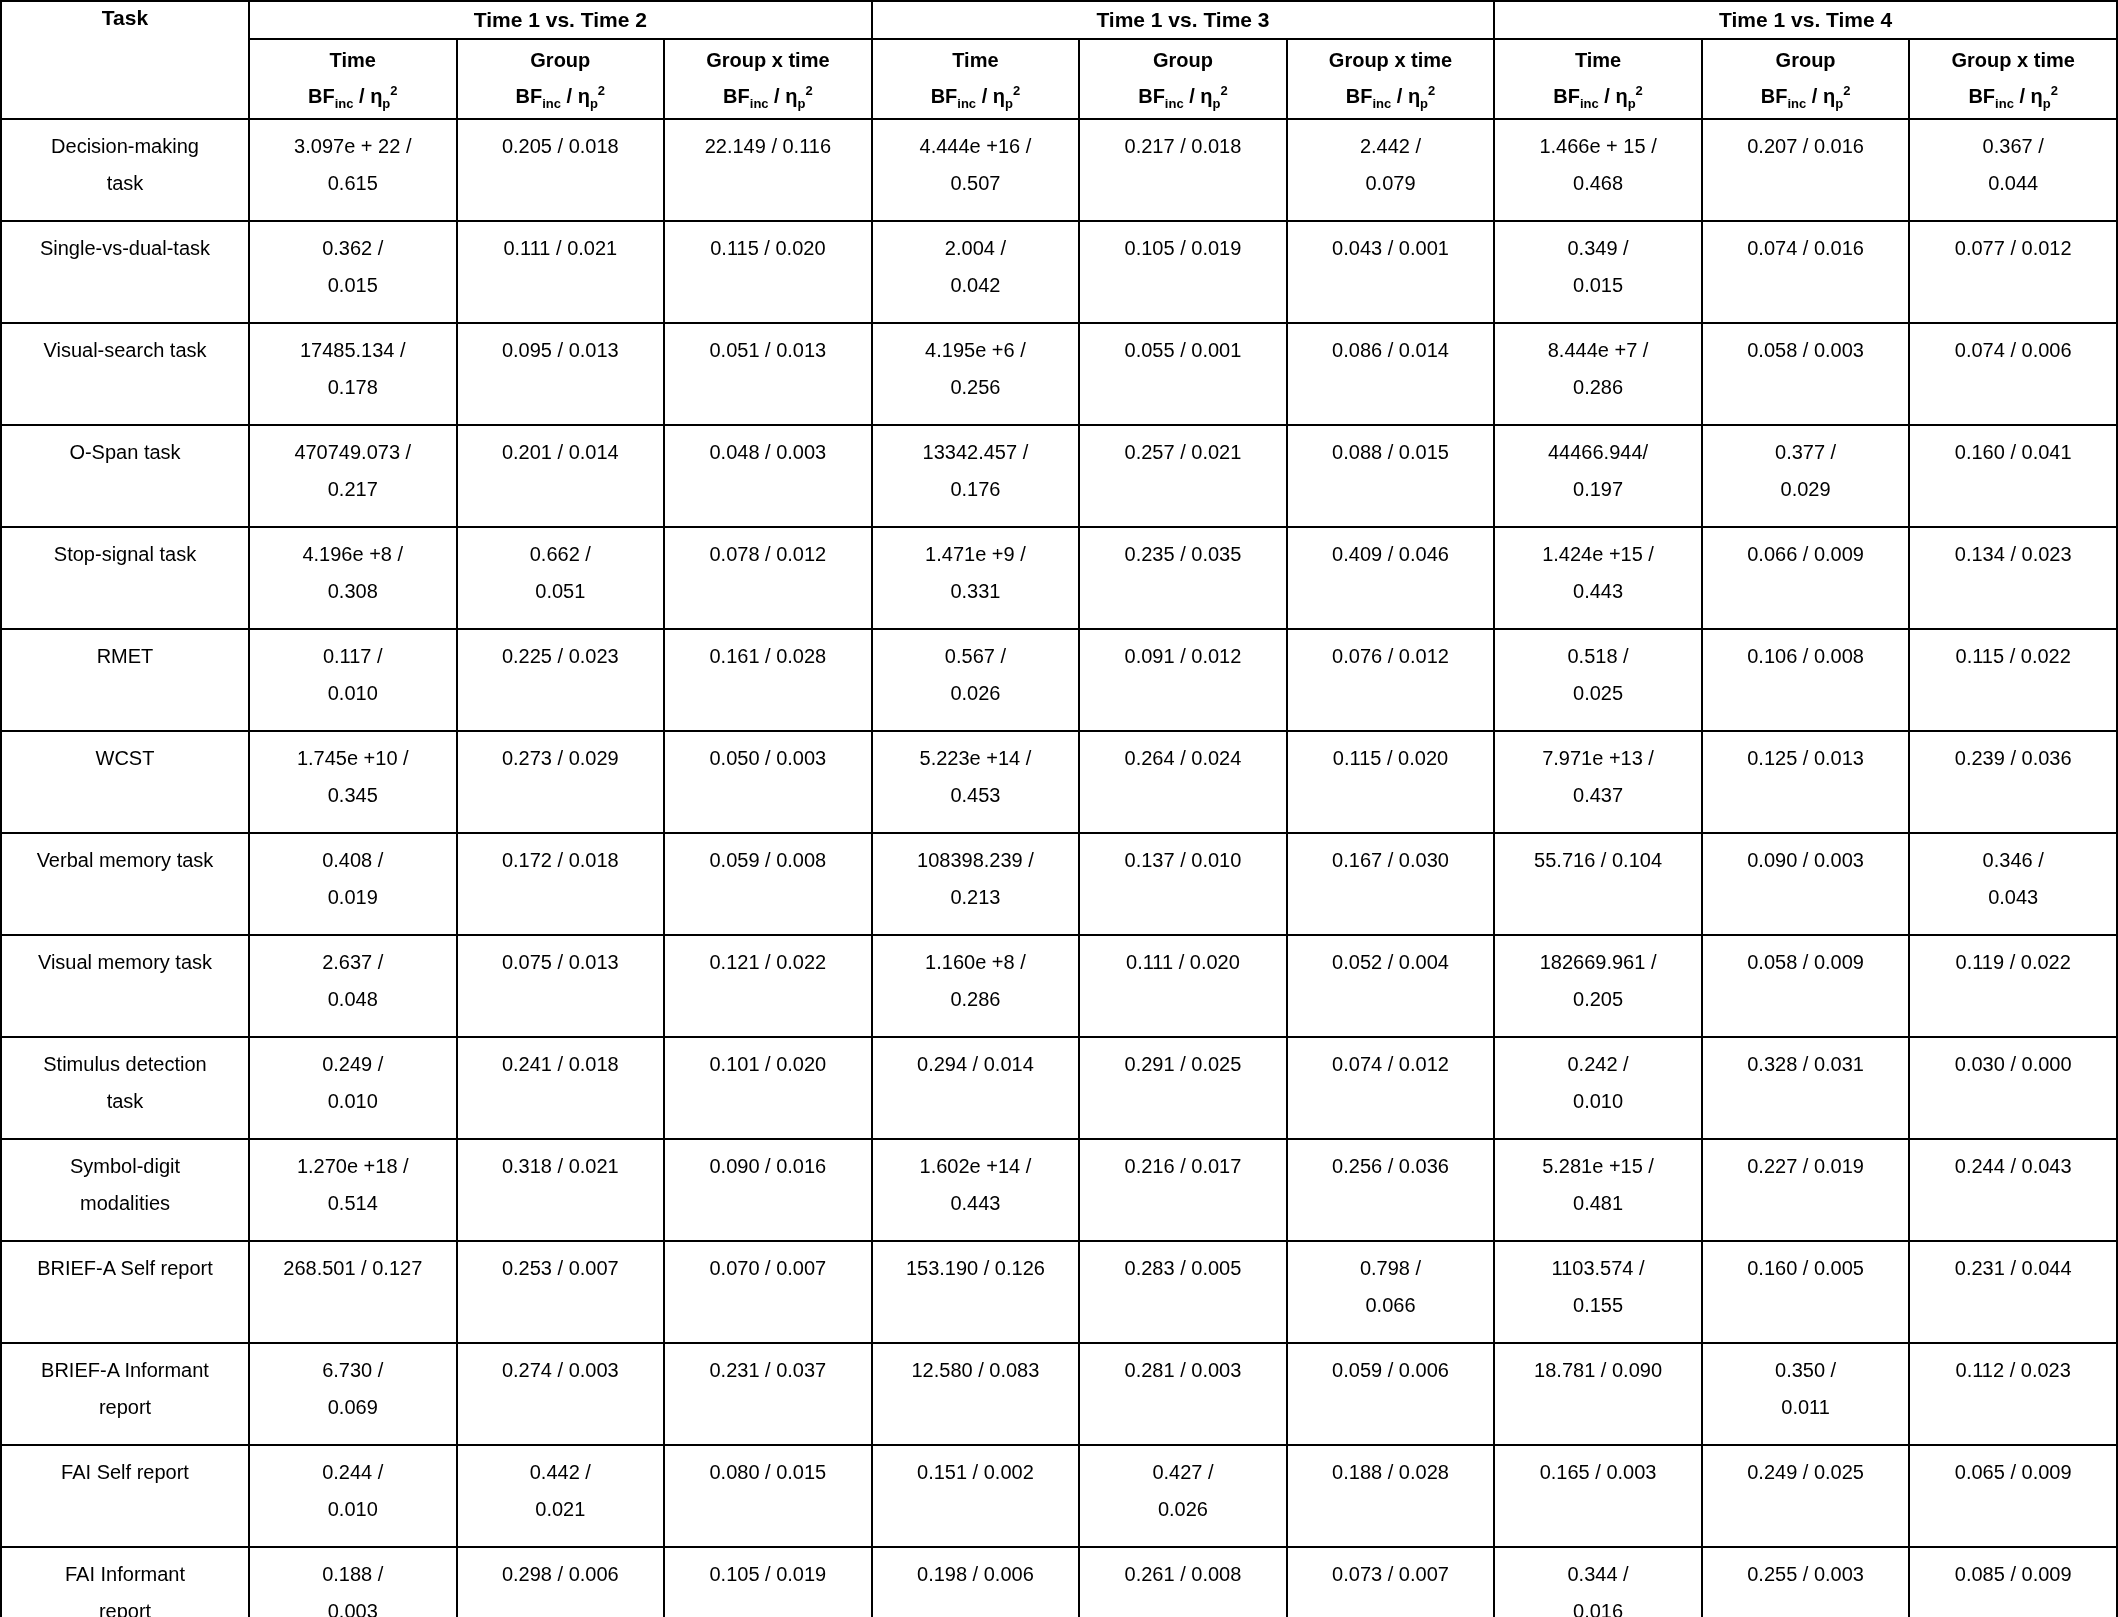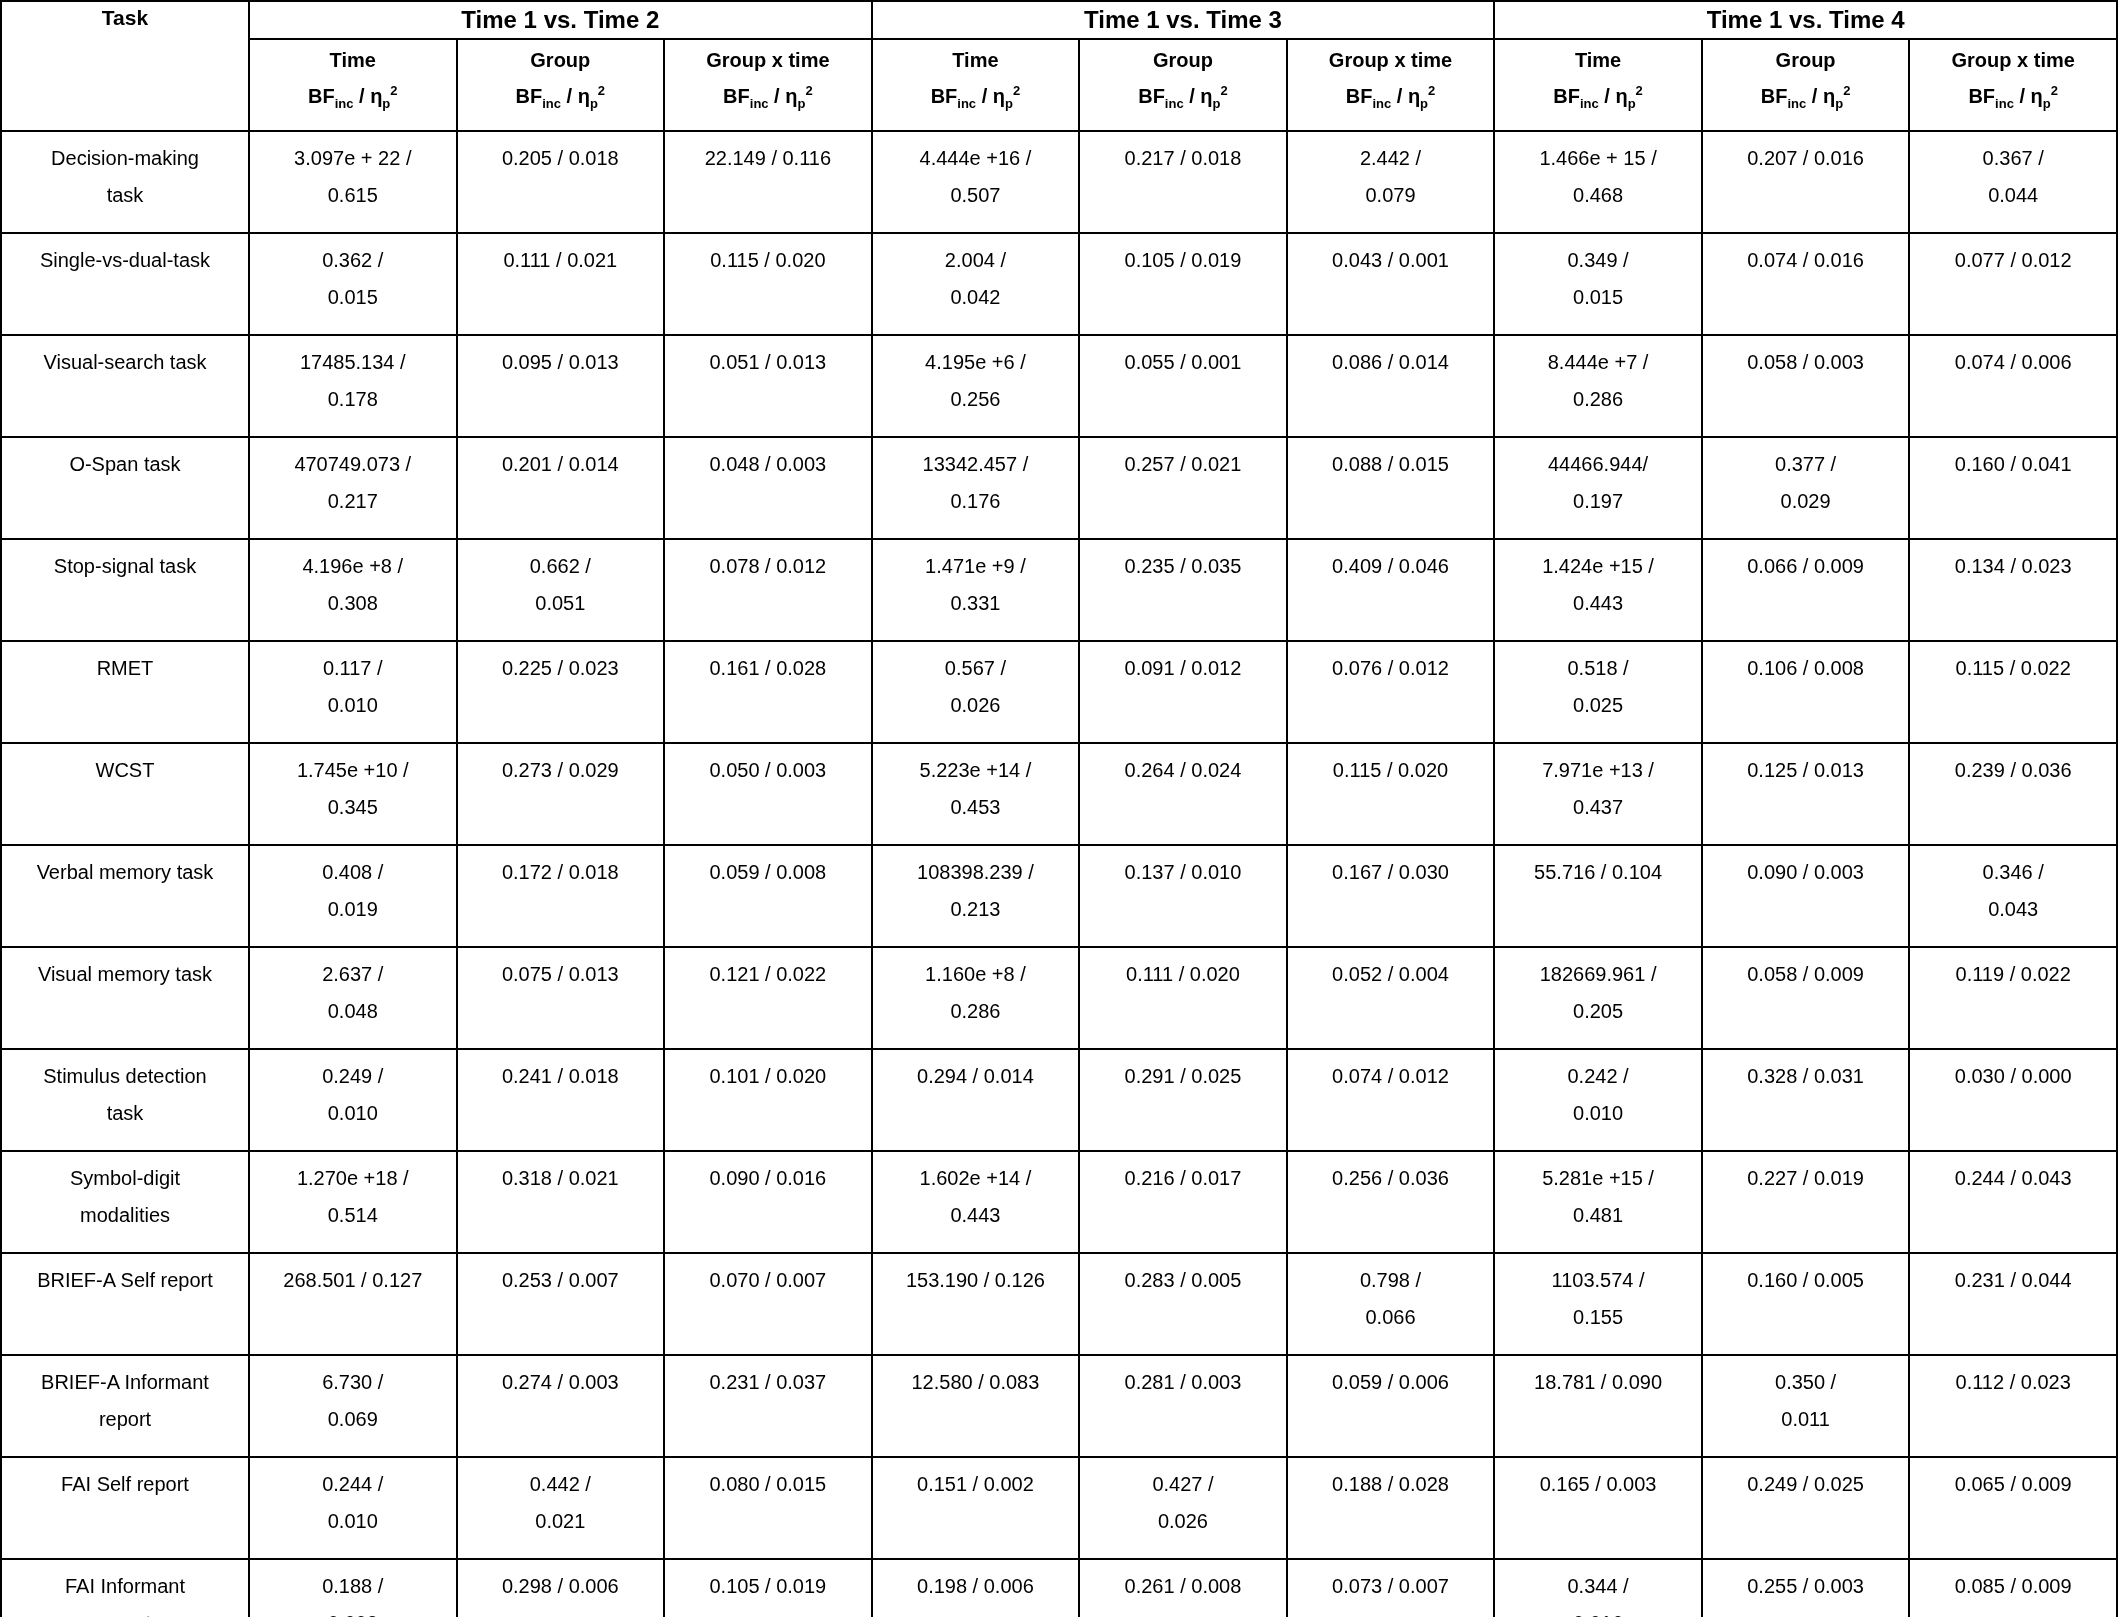--- a/index.html
+++ b/index.html
@@ -29,31 +29,31 @@
   col.task-col { width: 248px; }
 
   
   th.task-head {
     font-size: 21px;
     font-weight: bold;
     padding-top: 4px;
     vertical-align: top;
   }
   th.group-head {
-    font-size: 24px;
+    font-size: 21px;
     font-weight: bold;
     line-height: 32px;
     padding: 2px 4px;
     height: 38px;
   }
   tr.subheader-row th {
     font-size: 20px;
     font-weight: bold;
     line-height: 36px;
-    padding: 2px 4px 16px 4px;
+    padding: 2px 4px 4px 4px;
   }
   tr.subheader-row sub,
   tr.subheader-row sup {
     font-size: 13px;
     font-weight: bold;
     line-height: 0;
   }
 
   
   td.task-cell,

